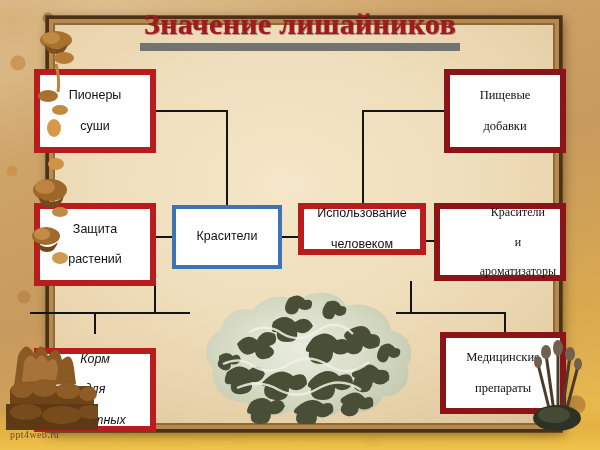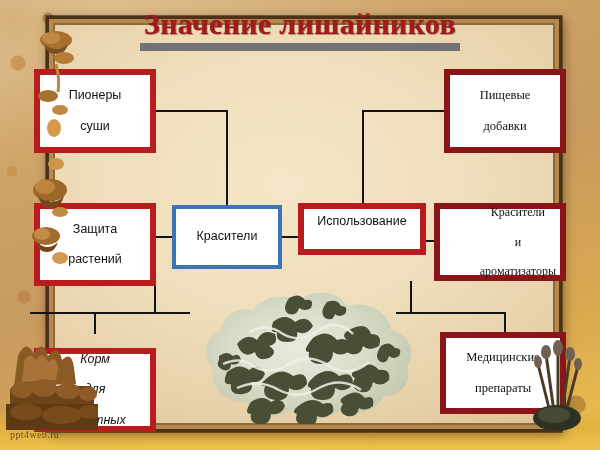--- a/index.html
+++ b/index.html
@@ -250,20 +250,21 @@
     </span>
   </div>
 
   <div class="box bd-blue" id="box-lichens">
     <span>Красители</span>
   </div>
 
   <div class="box bd-rose" id="box-human-use">
     <span>
       <span>Использование</span><br>
+      <span>человеком</span>
     </span>
   </div>
 
   <div class="box bd-dark" id="box-dyes">
     <span>
       <span>Красители</span><br>
       <span>и</span><br>
       <span>ароматизаторы</span>
     </span>
   </div>

